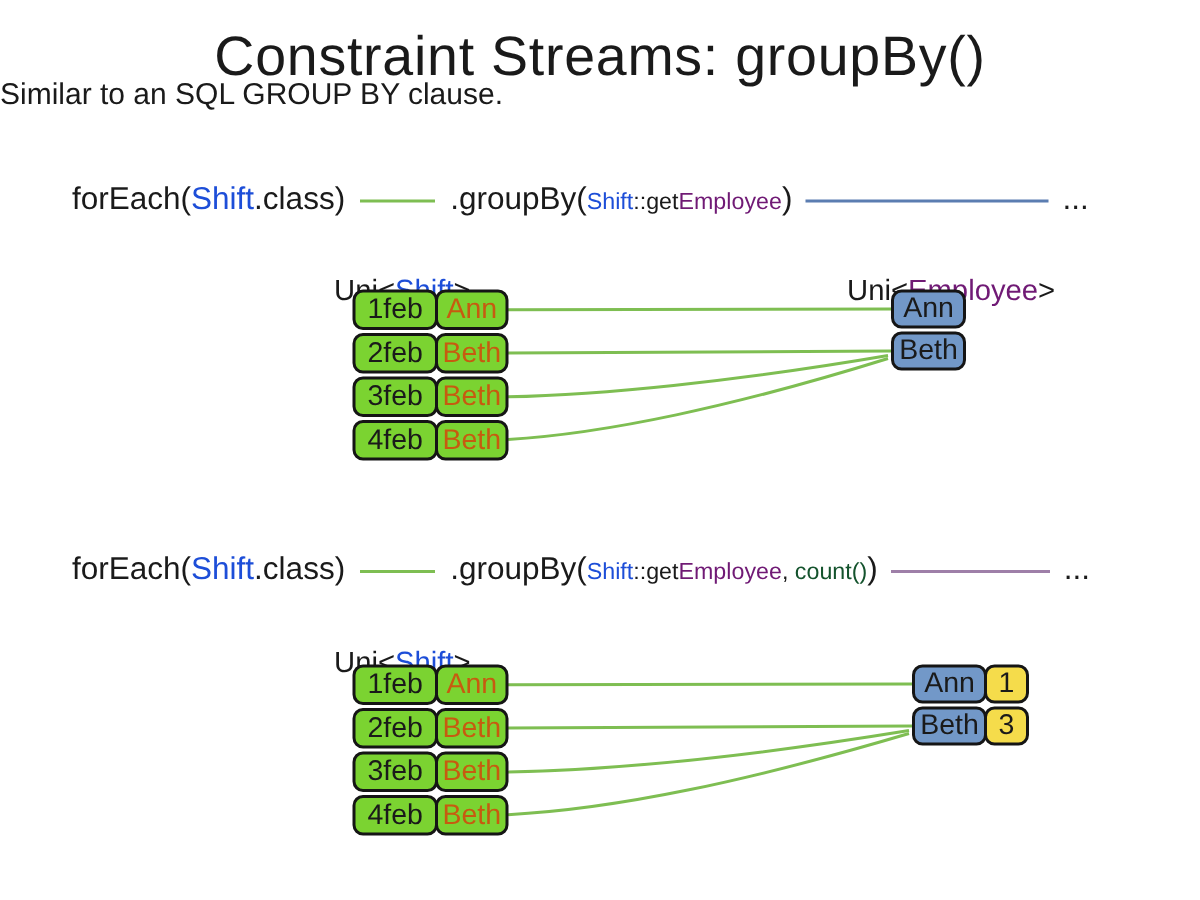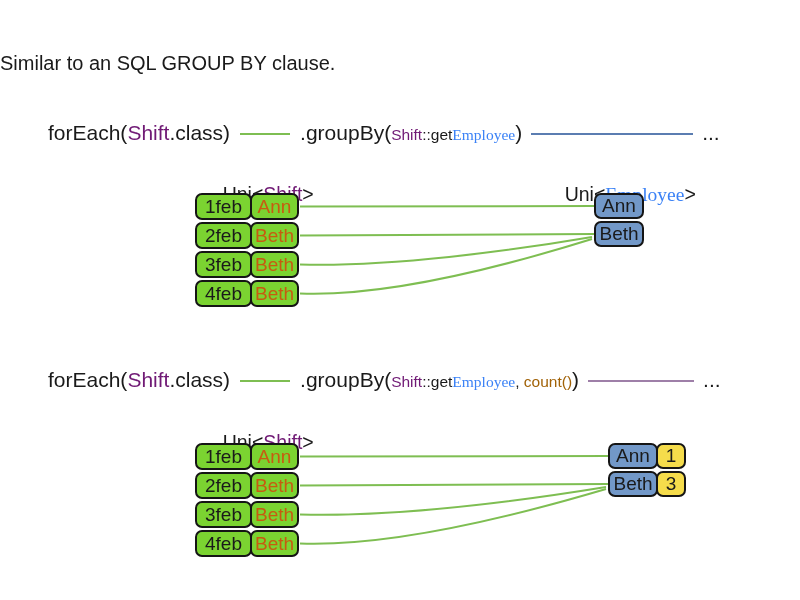--- a/index.html
+++ b/index.html
@@ -14,37 +14,37 @@
   .subtitle {
     position:absolute; top:52px; left:0; width:100%;
     font-size:20px;
   }
   .codeline {
     position:absolute; left:48px; display:flex; align-items:baseline;
     font-size:21px; white-space:pre; line-height:26px;text-align:right;
   }
   #code-line-1 { top:120px; }
   #code-line-2 { top:367px; }
-  .tok-green  { color:#701a75; }
-  .tok-blue   { color:#3b82f6;font-family:Liberation Serif, serif; }
-  .tok-gold   { color:#a16207; }
+  .tok-green  { color:#1d4ed8; }
+  .tok-blue   { color:#701a75; }
+  .tok-gold   { color:#14532d; }
   .small      { font-size:15.5px; }
   .connector  { align-self:center; height:2px; display:inline-block; }
   .conn-green  { width:50px;  background:#7EBE52; margin:0 10px; }
   .conn-blue   { width:162px; background:#5B7DB1; margin:0 9px; }
   .conn-purple { width:106px; background:#9E7FA8; margin:0 9px; }
   .typelabel { position:absolute; font-size:19.5px; white-space:pre; }
   #label-uni-shift-1    { left:201px; top:160px; }
   #label-uni-employee   { left:543px; top:160px; }
   #label-uni-shift-2    { left:201px; top:408px; }
   #label-bi-employee    { left:540px; top:408px; }
   .shift-table { position:absolute; left:195px; z-index:2; }
   #shift-table-1 { top:193px; }
   #shift-table-2 { top:443px; }
-  .srow { display:flex; margin-bottom:2px; }
+  .srow { display:flex; margin-bottom:2px;margin-left:40px; }
   .cell {
     box-sizing:border-box; height:27px; border:2px solid #151515; border-radius:7px;
     background:#7BD331; display:flex; align-items:center; justify-content:center;
     font-size:19px;
   }
   .cell.date { width:57px; z-index:1; }
   .cell.name { width:49px; margin-left:-2px; color:#C75B10; }
   .emp-stack { position:absolute; z-index:2; }
   #emp-stack-1 { left:594px; top:193px; }
   #group-stack { left:608px; top:443px; }
@@ -56,20 +56,21 @@
   .emp-box { width:50px; background:#7298C8; margin-bottom:2px; }
   .grow .emp-box { margin-bottom:0; }
   .count-box { width:30px; margin-left:-2px; background:#F5DC4B; }
   #wires { position:absolute; left:0; top:0; z-index:1; }
 </style>
 </head>
 <body>
 
 <div class="canvas">
 
+  <div class="title">Constraint Streams: groupBy()</div>
   <div class="subtitle">Similar to an SQL GROUP BY clause.</div>
 
   <svg id="wires" width="800" height="600">
     <path d="M300,206.5 L594,206" stroke="#7EBE52" stroke-width="2" fill="none"></path>
     <path d="M300,235.5 L594,234" stroke="#7EBE52" stroke-width="2" fill="none"></path>
     <path d="M300,264.5 C390,267 510,251 592,237" stroke="#7EBE52" stroke-width="2" fill="none"></path>
     <path d="M300,293.5 C390,297 515,263 592,239" stroke="#7EBE52" stroke-width="2" fill="none"></path>
     <path d="M300,456.5 L608,456" stroke="#7EBE52" stroke-width="2" fill="none"></path>
     <path d="M300,485.5 L608,484" stroke="#7EBE52" stroke-width="2" fill="none"></path>
     <path d="M300,514.5 C398,517 520,501 606,487" stroke="#7EBE52" stroke-width="2" fill="none"></path>

